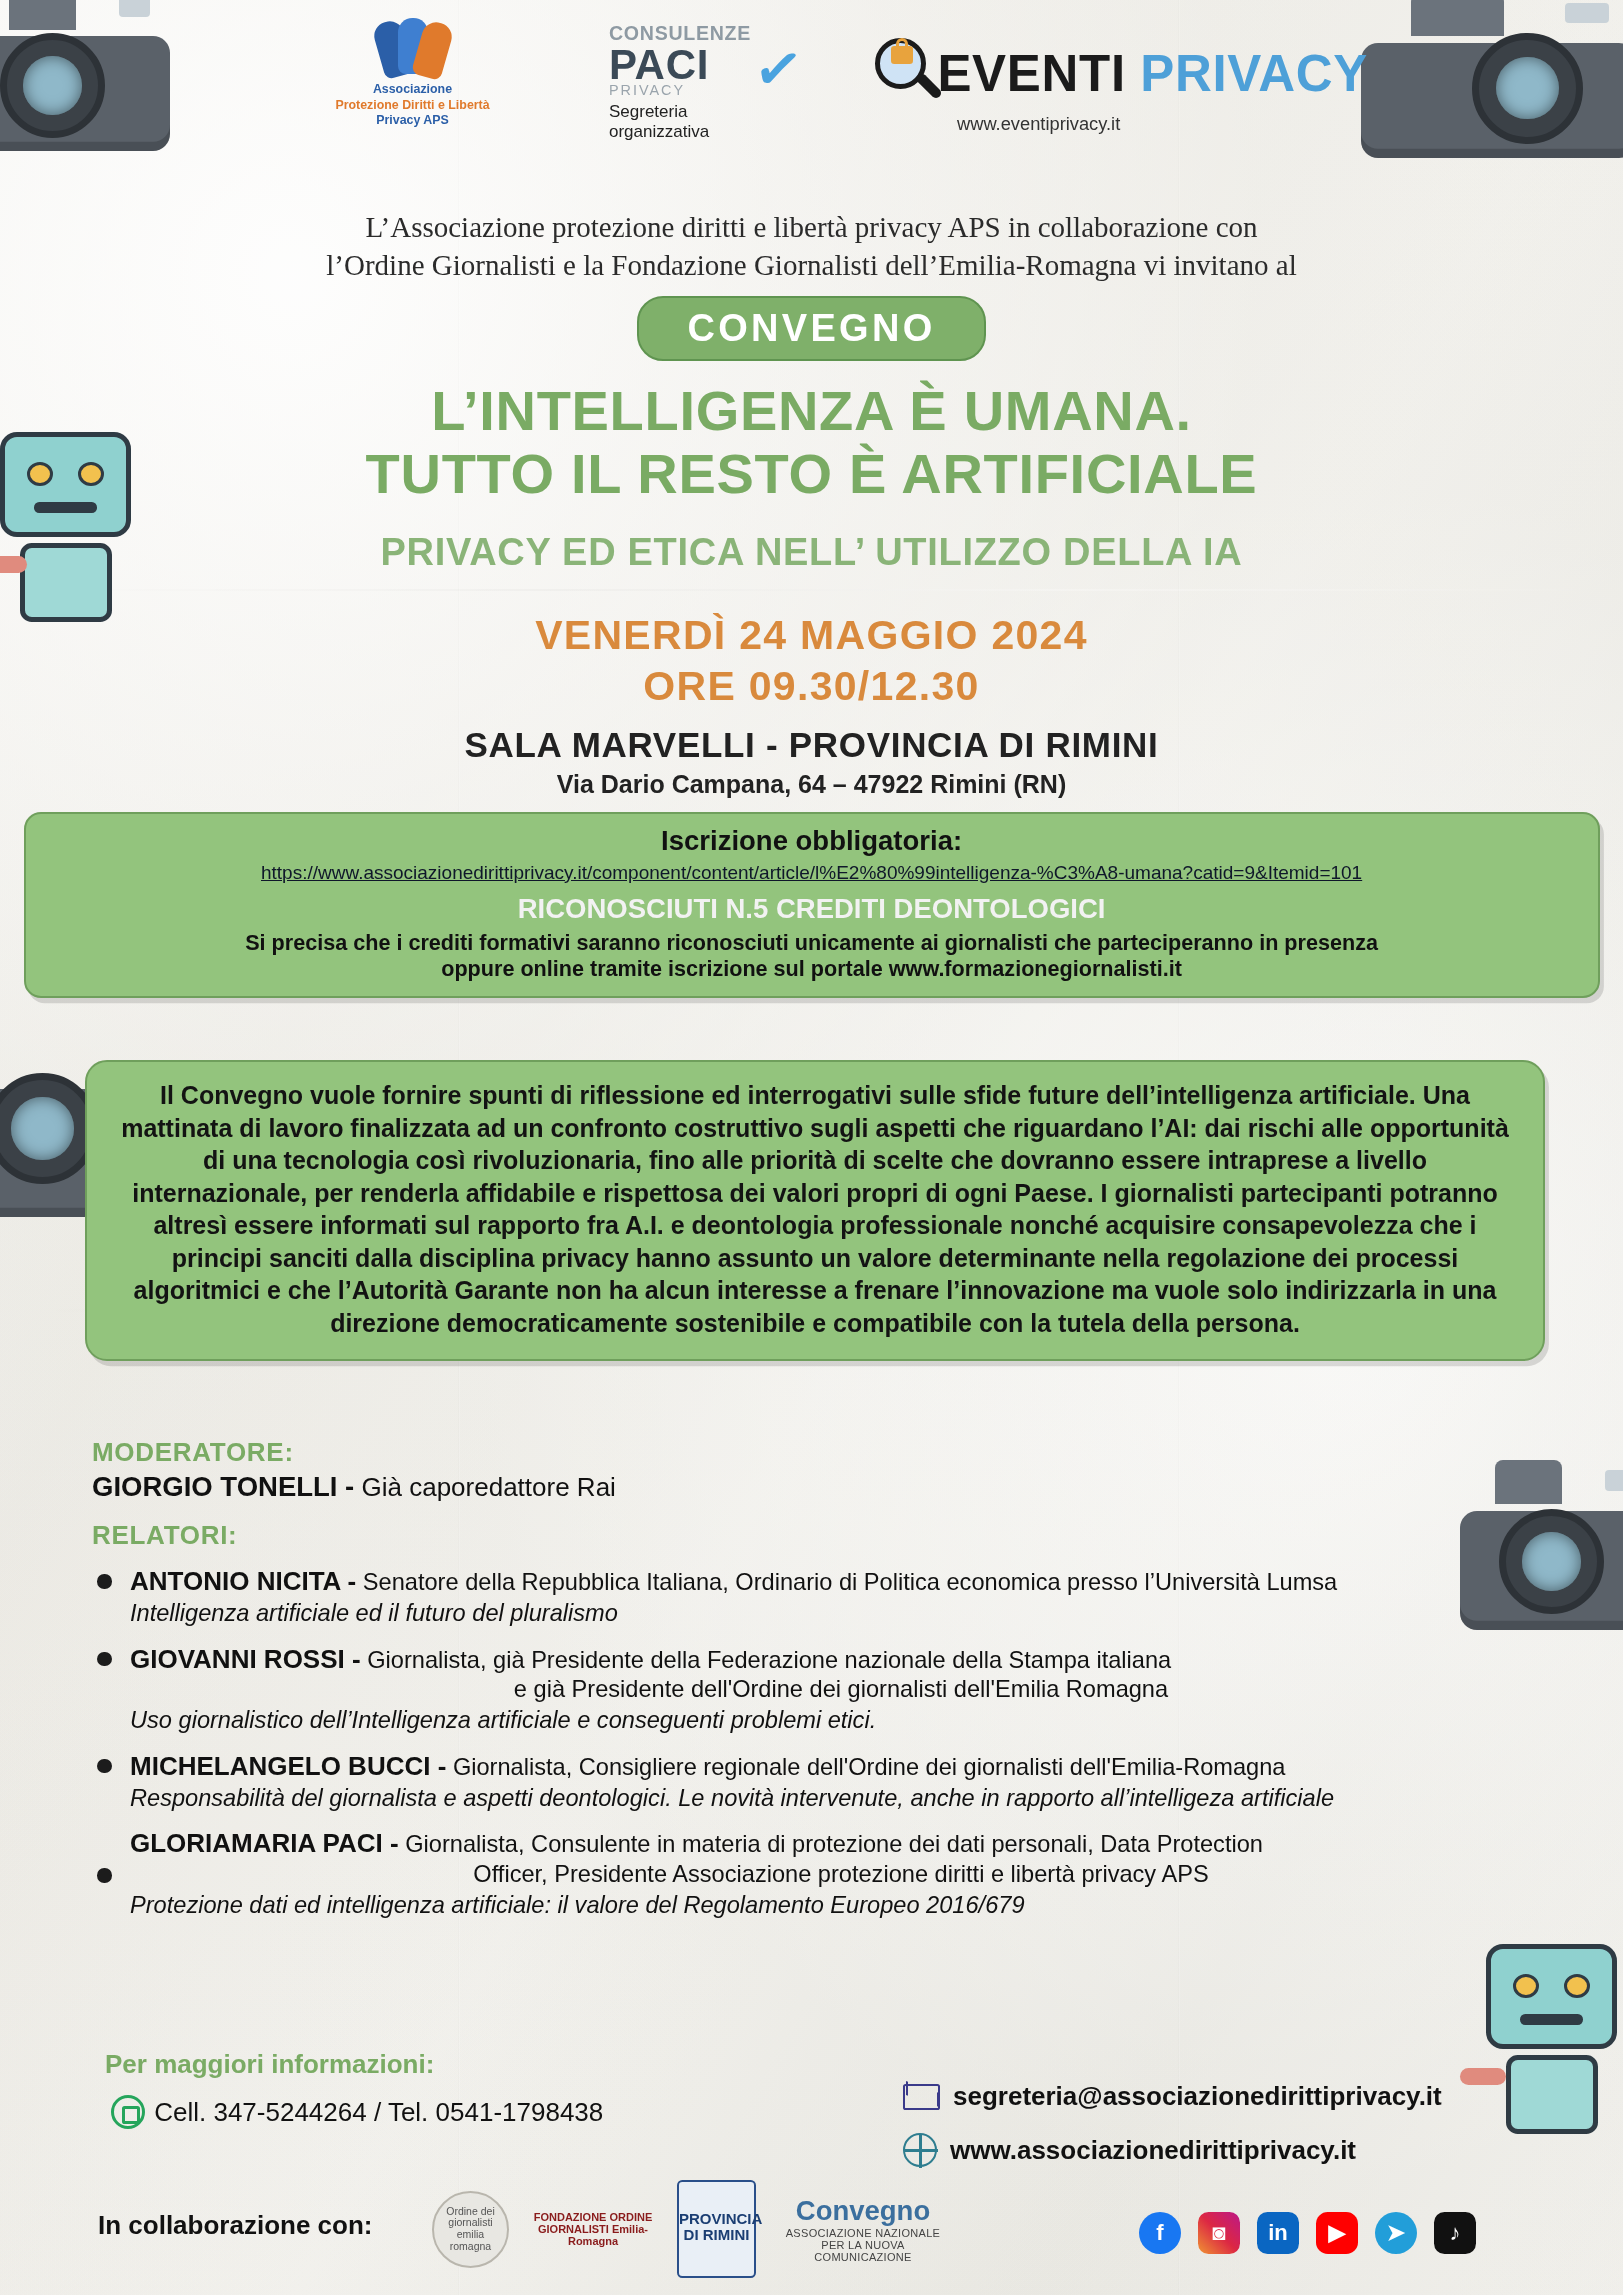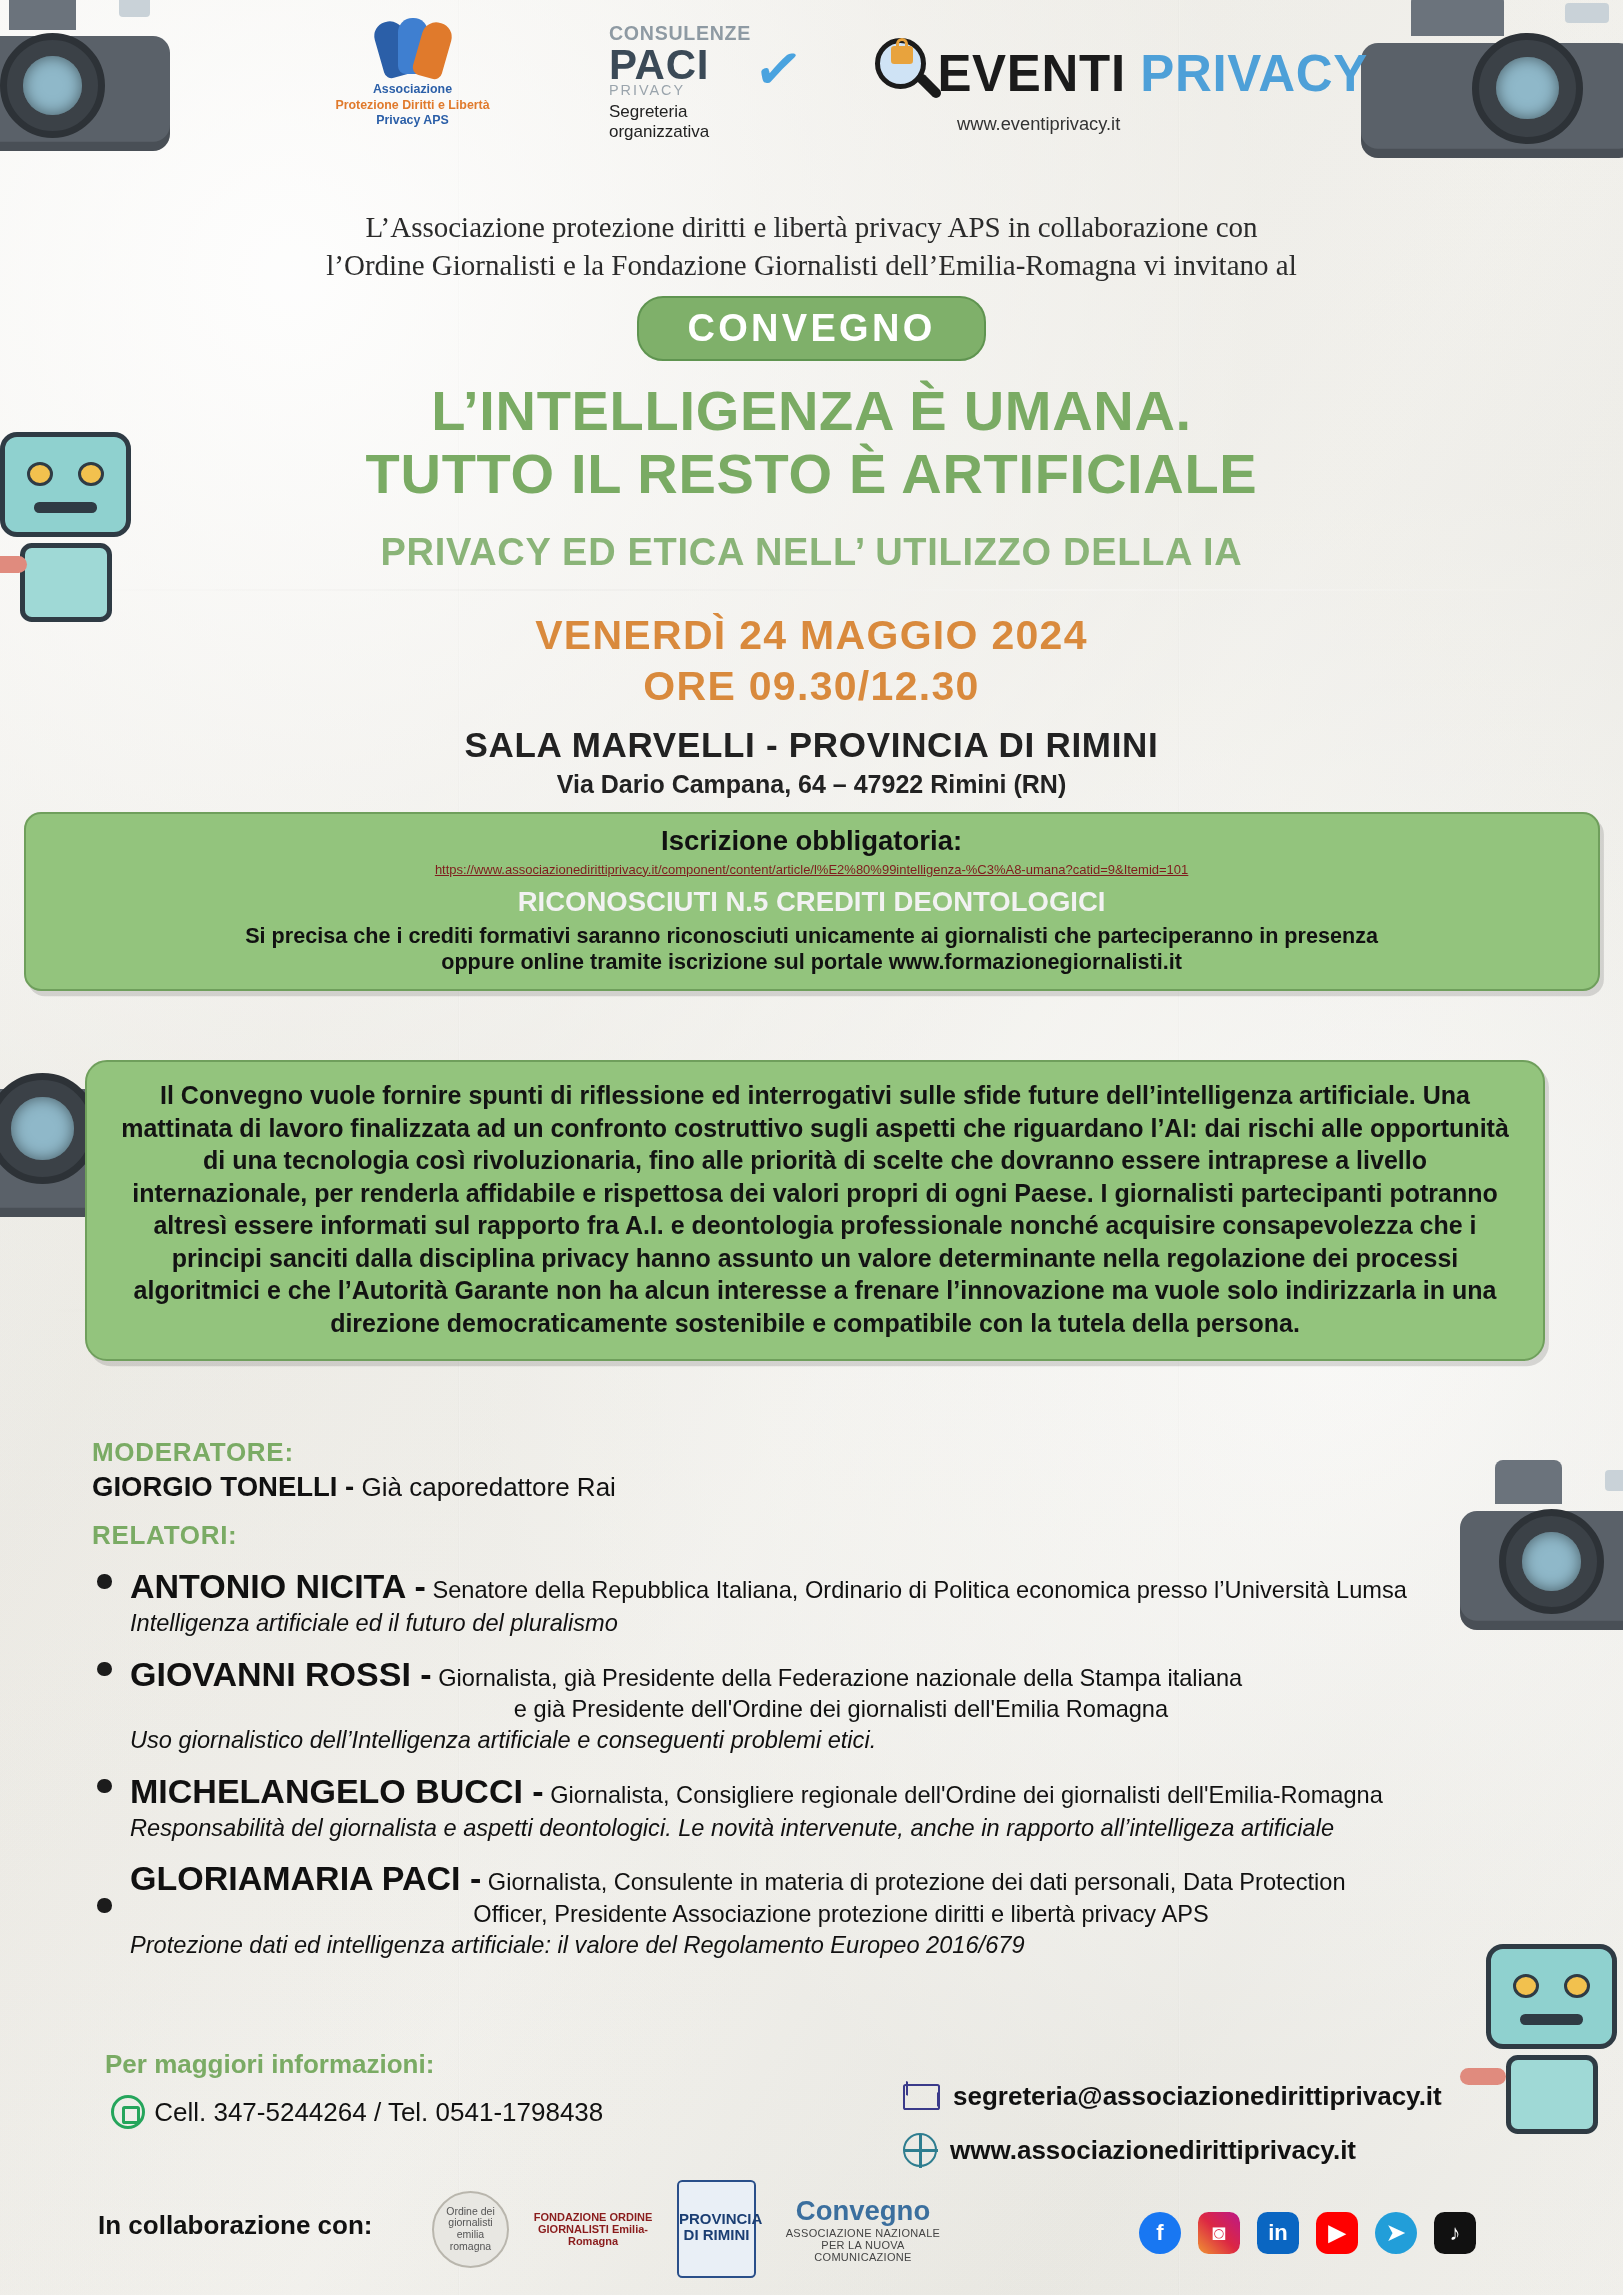--- a/index.html
+++ b/index.html
@@ -86,37 +86,37 @@
   .place { position:absolute; top:725px; left:0; width:100%; text-align:center;
            color:#222; font-size:35px; font-weight:bold; letter-spacing:0.7px;}
   .addr { position:absolute; top:770px; left:0; width:100%; text-align:center;
            color:#222; font-size:25px; font-weight:bold;}
 
   
   .gbox { position:absolute; background:#93c47d; border:2px solid #6f9f5c; border-radius:17px;
           box-shadow: 3.9px 5.2px 0 rgba(0,0,0,0.13); }
   .gbox.reg { left:23.6px; top:812px; width:1576px; padding:10.5px 15.7px 13px; }
   .reg-t { text-align:center; font-size:27.5px; font-weight:bold; color:#111; }
-  .reg-link { text-align:center; font-size:13px; color:#7f1d1d; text-decoration:underline; word-break:break-all; margin-top:5.2px;}
+  .reg-link { text-align:center; font-size:19px; color:#0f172a; text-decoration:underline; word-break:break-all; margin-top:5.2px;}
   .reg-cred { text-align:center; font-size:27.5px; font-weight:bold; color:#f2f2f2; margin-top:9.2px; }
   .reg-note { text-align:center; font-size:21.6px; font-weight:bold; color:#111; line-height:1.22; margin-top:5.2px;}
 
   .gbox.desc { left:85px; top:1060px; width:1460px; padding:17px 26px 19.6px; border-radius:22px; }
   .desc p { margin:0; text-align:center; font-size:25px; font-weight:bold; color:#131313; line-height:1.3; }
 
   
   .speakers { position:absolute; left:92px; top:1437px; width:1460px; }
   .sec-label { color:#7aab64; font-size:26px; font-weight:bold; letter-spacing:0.7px; }
   .mod-line { font-size:26px; color:#111; margin-top:2.6px; }
   .mod-line b { font-weight:bold; font-size:27.5px; }
   .rel-label { margin-top:17px; }
   .sp { position:relative; margin-top:14.4px; padding-left:38px; }
   .bullet { position:absolute; left:5.2px; top:9.2px; width:14.4px; height:14.4px; background:#1c1c1c; border-radius:50%; }
   .sp-main { font-size:23.6px; color:#111; line-height:1.25; }
-  .sp-main b { font-size:34px; font-weight:bold; }
+  .sp-main b { font-size:26px; font-weight:bold; }
   .sp-main .ind { display:block; text-align:center; }
   .sp-topic { font-size:23.6px; color:#111; font-style:italic; line-height:1.25; margin-top:1.3px;}
 
   
   .info-label { position:absolute; left:105px; top:2049px; font-size:26px; font-weight:bold; color:#7aab64;}
   .phones { position:absolute; left:111px; top:2095px; font-size:26px; color:#111; display:flex; align-items:center; gap:9.2px;}
   .wa { width:34px; height:34px; border-radius:50%; border:3.3px solid #25a55b; position:relative; }
   .wa:after { content:""; position:absolute; left:7.9px; top:7.9px; width:11.8px; height:11.8px; border:3.3px solid #25a55b; border-radius:2.6px;}
   .mailrow { position:absolute; left:903px; top:2081px; display:flex; align-items:center; gap:13px; font-size:26px; font-weight:bold; color:#111;}
   .webrow { position:absolute; left:903px; top:2133px; display:flex; align-items:center; gap:13px; font-size:26px; font-weight:bold; color:#111;}

